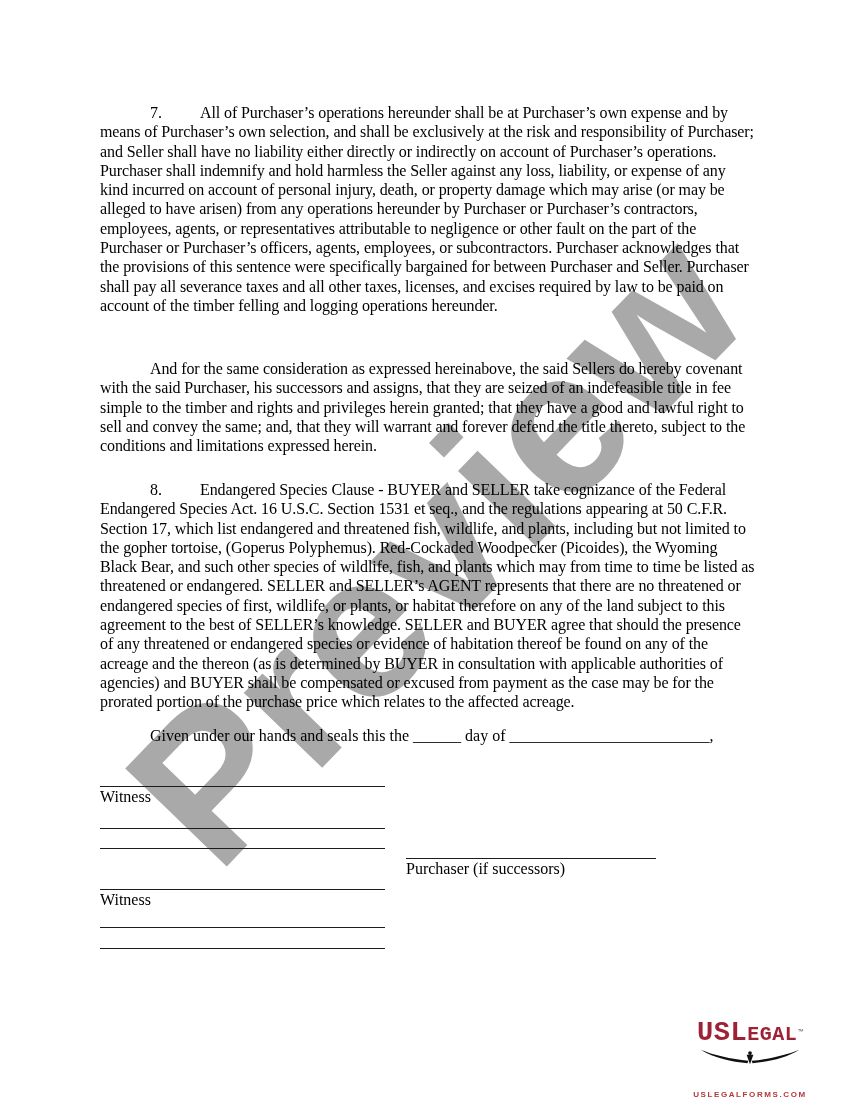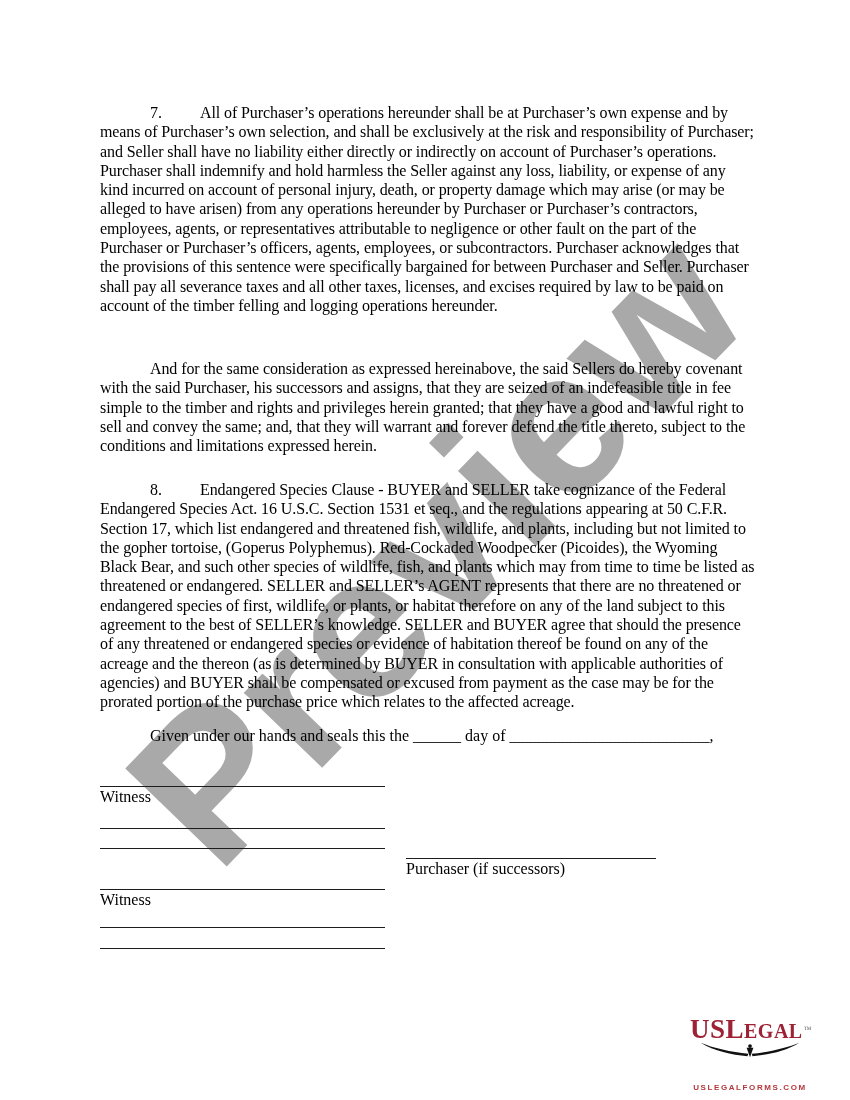--- a/index.html
+++ b/index.html
@@ -52,25 +52,25 @@
   .col-left { width: 285px; }
   .col-right { width: 250px; margin-left: 15px; }
   .sline { border-bottom: 1px solid #1c1c1c; width: 100%; }
   .h18 { height: 18px; } .h19 { height: 19px; } .h20 { height: 20px; }
   .h22 { height: 22px; } .h40 { height: 40px; }
   .sig-label { height: 19px; line-height: 19px; }
 
   
   .logo { position: absolute; right: 40px; top: 1020px; width: 120px; text-align: center; z-index: 1; }
   .wordmark {
-    font-family: Liberation Serif, serif;
+    font-family: Liberation Mono, monospace;
     font-weight: bold;
     color: #9d2235;
     white-space: nowrap;
-    line-height: 19px;
+    line-height: 26px;
   }
   .wordmark .big { font-size: 27px; letter-spacing: 0.5px; }
   .wordmark .small { font-size: 20px; letter-spacing: 0.5px; }
   .wordmark .tm { font-size: 8px; color: #666666; vertical-align: top; margin-left: 1px; font-weight: normal; }
   .emblem { line-height: 0; margin-top: -1px; }
   .site {
     font-family: "Liberation Sans", sans-serif;
     font-size: 8px;
     font-weight: bold;
     letter-spacing: 1.6px;

